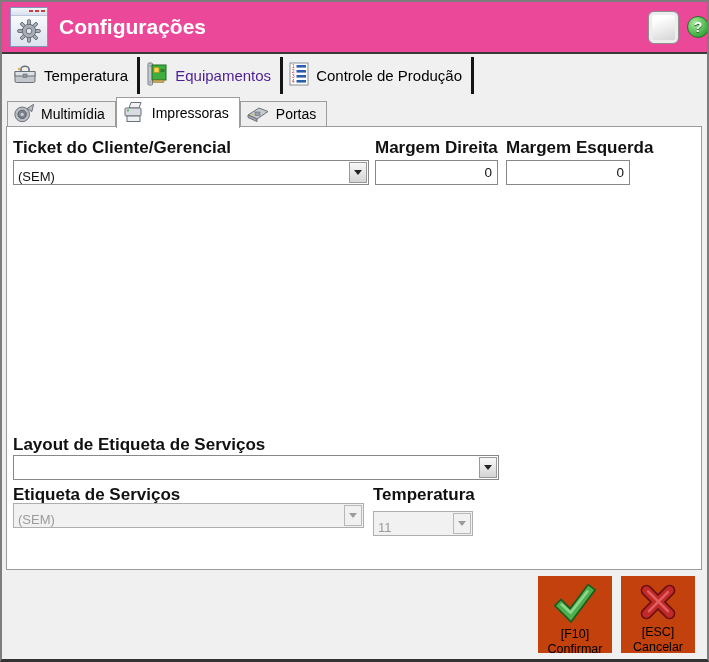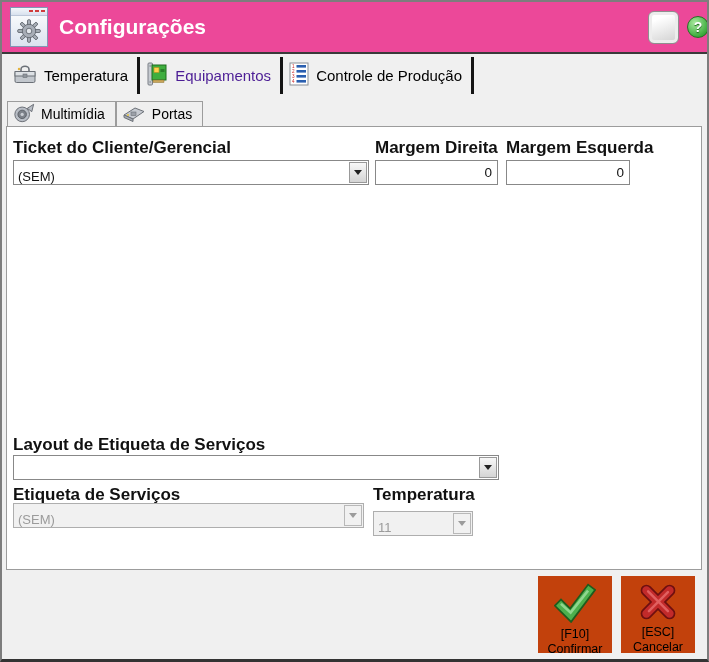--- a/index.html
+++ b/index.html
@@ -141,20 +141,31 @@
       <span>
         <svg width="22" height="22" viewBox="0 0 24 24">
           <ellipse cx="10" cy="13.5" rx="8" ry="8" fill="#b9bec6" stroke="#62676e"></ellipse>
           <ellipse cx="10" cy="13.5" rx="4.6" ry="4.6" fill="#7d828a" stroke="#585d64"></ellipse>
           <ellipse cx="10" cy="13.5" rx="1.8" ry="1.8" fill="#caced4"></ellipse>
           <path d="M15.5 7 L22.5 2.5 L20.5 10.5 Z" fill="#b9bec6" stroke="#62676e"></path>
         </svg>
       </span>
       <span class="lbl">Multimídia</span>
     </div>
+    <div class="subtab selected">
+      <span>
+        <svg width="24" height="24" viewBox="0 0 24 24">
+          <path d="M7 8 L9 2.5 L19 2.5 L17 8 Z" fill="#f0f2f4" stroke="#6b7077"></path>
+          <rect x="3" y="8" width="16" height="8" rx="1" fill="#d8dce2" stroke="#6b7077"></rect>
+          <rect x="5" y="16" width="13" height="5.5" fill="#eef0f3" stroke="#6b7077"></rect>
+          <circle cx="6" cy="10.5" r="1" fill="#3fae3f"></circle>
+        </svg>
+      </span>
+      <span class="lbl">Impressoras</span>
+    </div>
     <div class="subtab">
       <span>
         <svg width="24" height="22" viewBox="0 0 24 22">
           <path d="M2 13 L13 6 L22 9.5 L11 17 Z" fill="#c6cad1" stroke="#6b7077"></path>
           <path d="M2 13 L2 15.5 L11 19.5 L11 17 Z" fill="#a9aeb6" stroke="#6b7077"></path>
           <rect x="9" y="10" width="5" height="3.5" fill="#9ba0a8" stroke="#6b7077" stroke-width="0.6"></rect>
           <circle cx="6" cy="13" r="1" fill="#e4c23c"></circle>
         </svg>
       </span>
       <span class="lbl">Portas</span>

